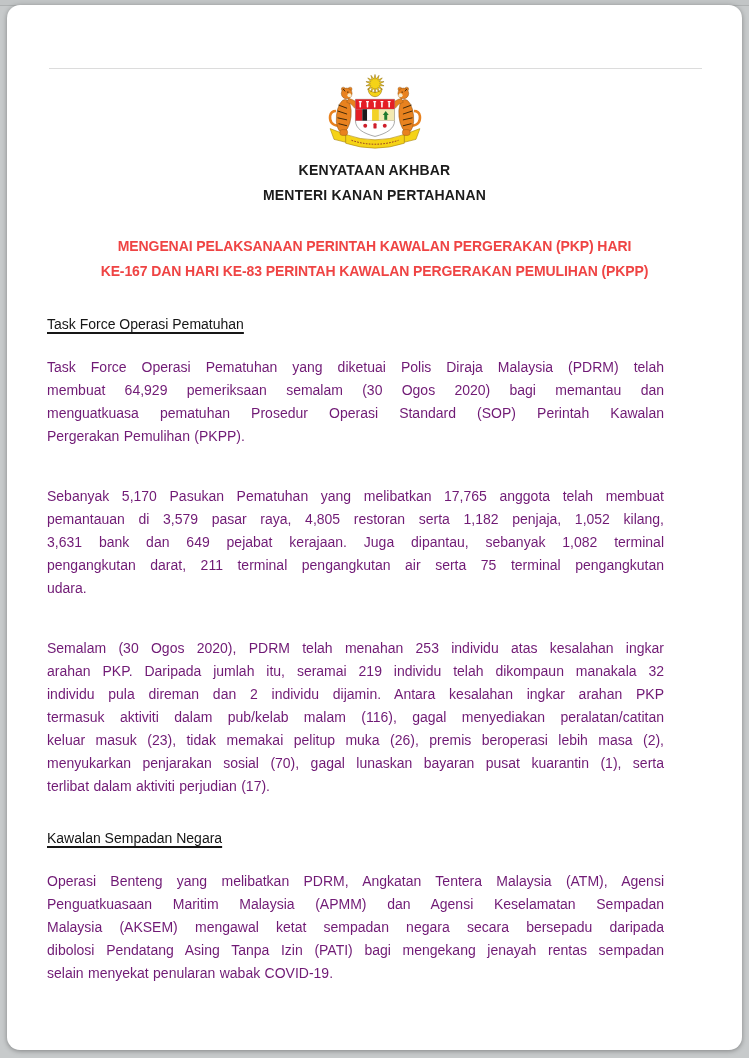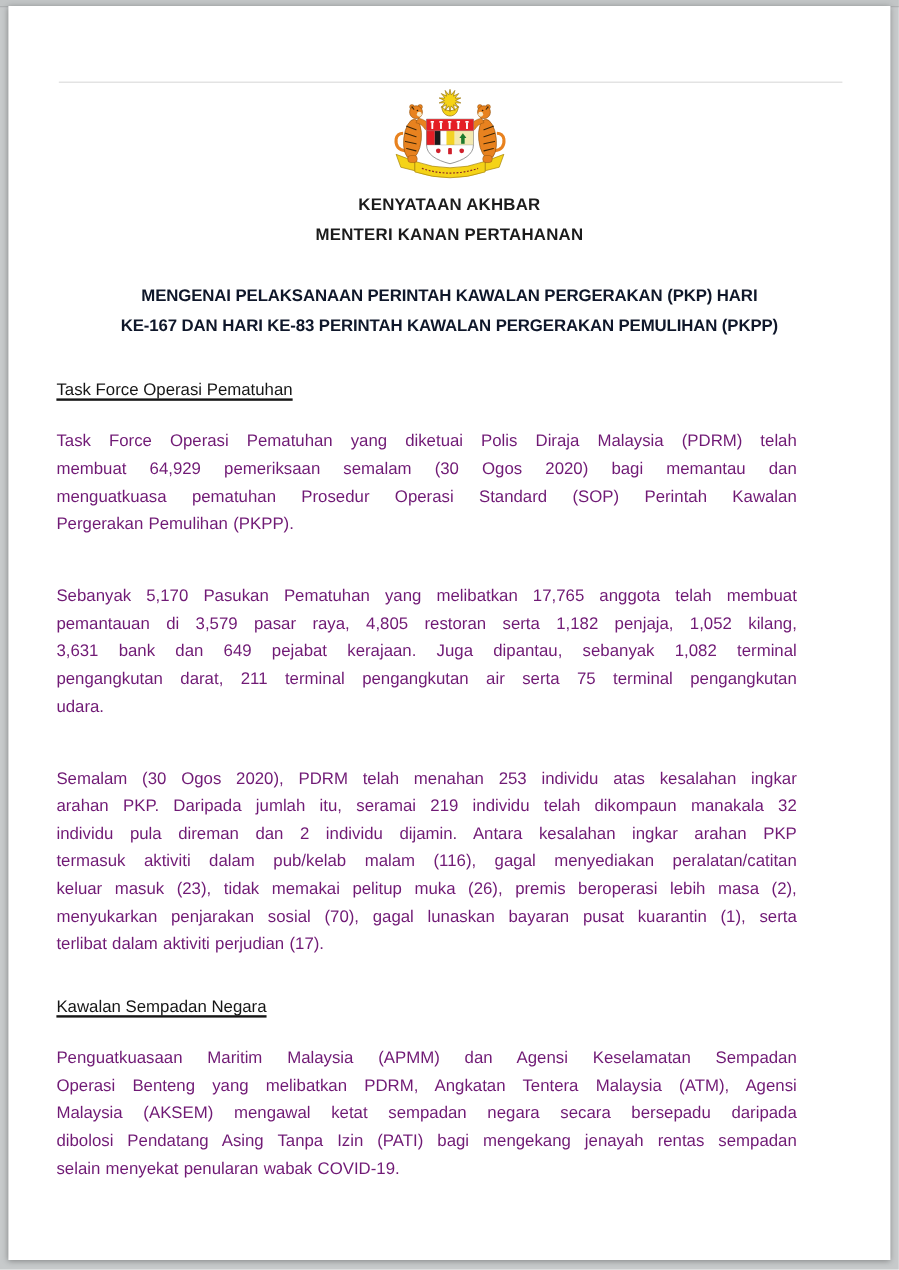--- a/index.html
+++ b/index.html
@@ -8,25 +8,26 @@
     background:#c7cacb;
     font-family:"Liberation Sans","DejaVu Sans",sans-serif;
     overflow:hidden;position:relative;
   }
   .viewer-edge-top{position:absolute;left:0;top:0;width:749px;height:5px;background:#c2c5c6;border-bottom:1px solid #aeb1b2;}
   .page{
     position:absolute;left:7px;right:7px;top:5px;bottom:8px;
     background:#ffffff;
     box-shadow:0 1px 5px rgba(0,0,0,.35);
     color:#212121;
+    border-radius:13px;
   }
   .rule{height:1px;background:#dcdcdc;margin:63px 40px 0 42px;}
   .emblem{display:block;margin:3px auto 0 auto;}
   .org{margin-top:4px;text-align:center;font-weight:bold;font-size:14px;line-height:25px;letter-spacing:.2px;color:#1b1b1b;}
-  .doc-title{margin-top:26px;text-align:center;font-weight:bold;font-size:14px;line-height:25px;letter-spacing:-0.1px;color:#0f172a;}
+  .doc-title{margin-top:26px;text-align:center;font-weight:bold;font-size:14px;line-height:25px;letter-spacing:-0.1px;color:#ef4444;}
   .content{margin:17px 0 0 40px;width:617px;}
   .section{margin-top:29px;}
   .heading{
     font-size:14px;font-weight:normal;line-height:23px;color:#161616;
     text-decoration:underline;text-underline-offset:3px;text-decoration-thickness:1.5px;
     margin-bottom:20px;
   }
   .para + .para{margin-top:37px;}
   .line{
     font-size:14px;line-height:23px;color:#701a75;
@@ -153,22 +154,22 @@
           <div class="line">individu pula direman dan 2 individu dijamin. Antara kesalahan ingkar arahan PKP</div>
           <div class="line">termasuk aktiviti dalam pub/kelab malam (116), gagal menyediakan peralatan/catitan</div>
           <div class="line">keluar masuk (23), tidak memakai pelitup muka (26), premis beroperasi lebih masa (2),</div>
           <div class="line">menyukarkan penjarakan sosial (70), gagal lunaskan bayaran pusat kuarantin (1), serta</div>
           <div class="line last">terlibat dalam aktiviti perjudian (17).</div>
         </div>
       </div>
       <div class="section">
         <div class="heading">Kawalan Sempadan Negara</div>
         <div class="para">
+          <div class="line">Operasi Benteng yang melibatkan PDRM, Angkatan Tentera Malaysia (ATM), Agensi</div>
           <div class="line">Penguatkuasaan Maritim Malaysia (APMM) dan Agensi Keselamatan Sempadan</div>
-          <div class="line">Operasi Benteng yang melibatkan PDRM, Angkatan Tentera Malaysia (ATM), Agensi</div>
           <div class="line">Malaysia (AKSEM) mengawal ketat sempadan negara secara bersepadu daripada</div>
           <div class="line">dibolosi Pendatang Asing Tanpa Izin (PATI) bagi mengekang jenayah rentas sempadan</div>
           <div class="line last">selain menyekat penularan wabak COVID-19.</div>
         </div>
       </div>
     </div>
 
 </div>
 
 </body></html>

